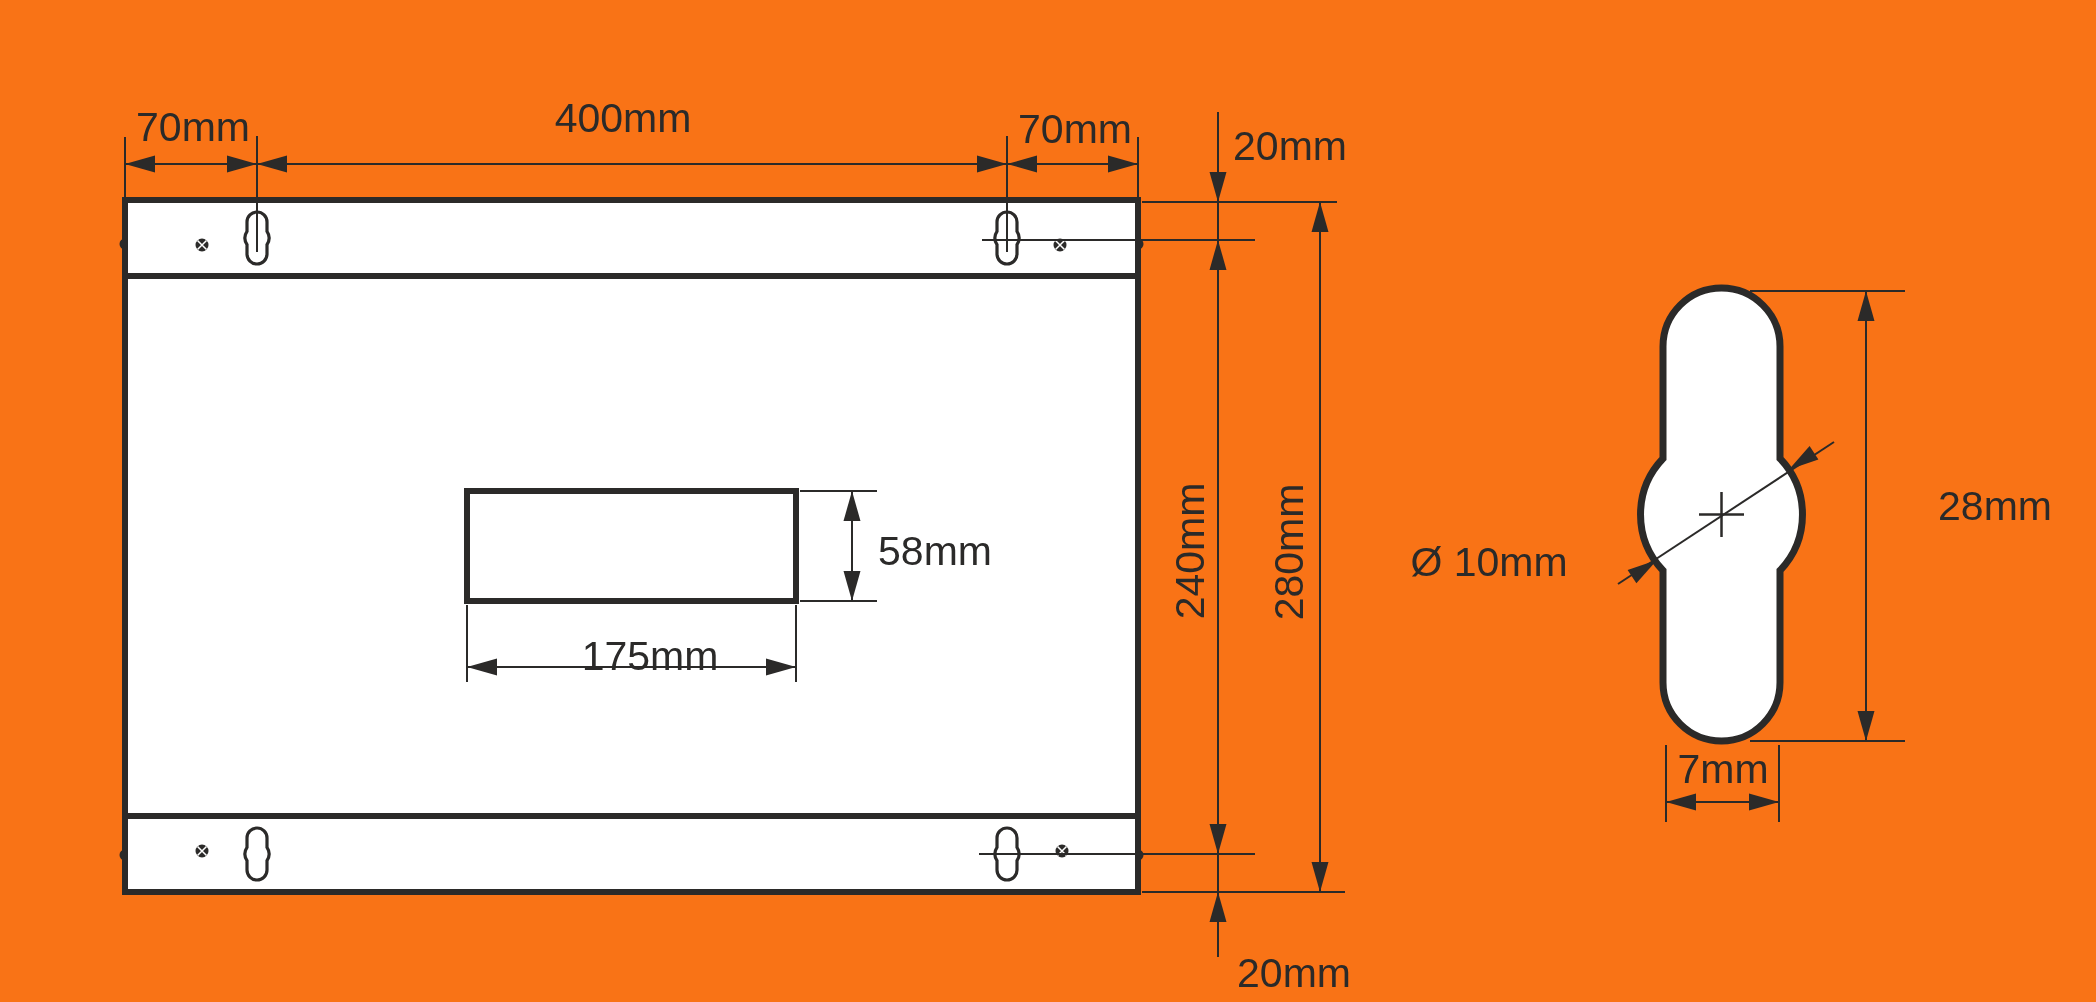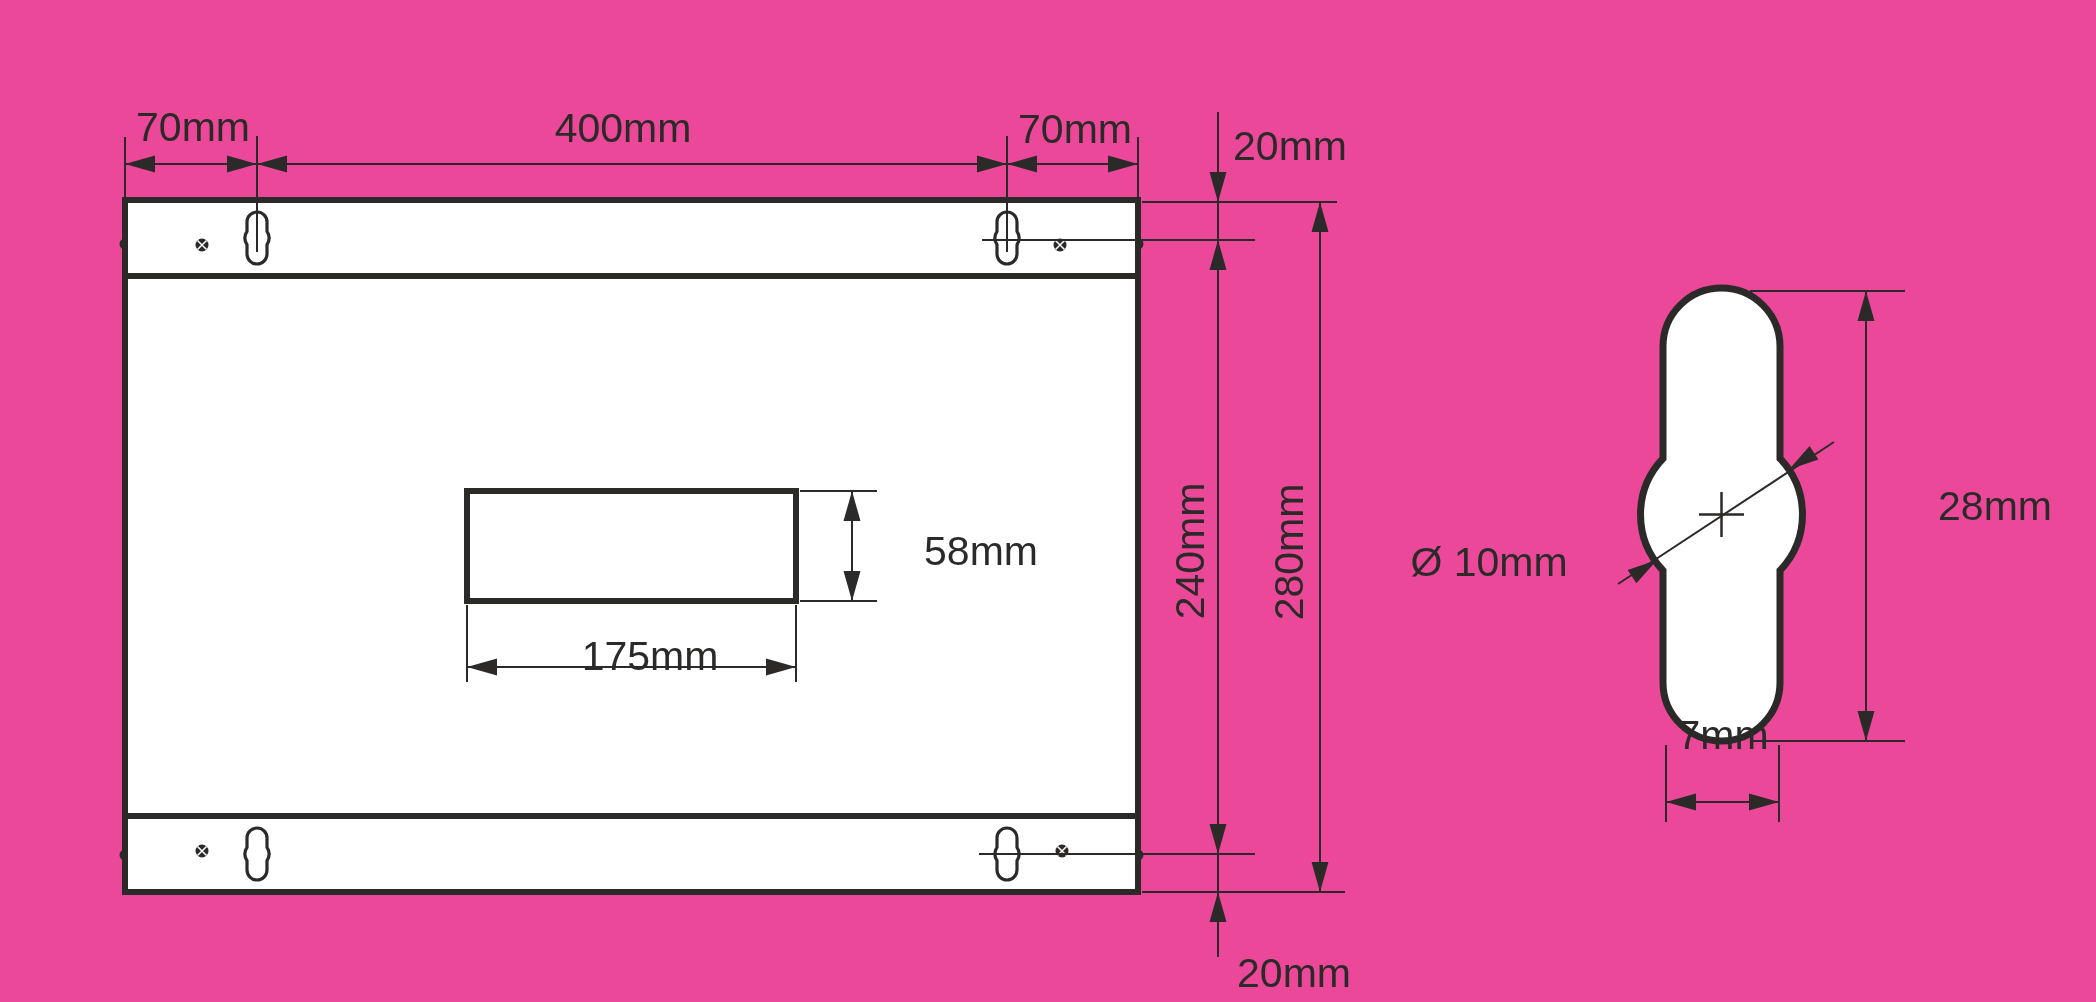--- a/index.html
+++ b/index.html
@@ -5,21 +5,21 @@
   html, body {
     margin: 0;
     padding: 0;
     background: #ffffff;
     font-family: "Liberation Sans", sans-serif;
   }
   .canvas {
     position: relative;
     width: 2096px;
     height: 1002px;
-    background: #ec4899;
+    background: #f97316;
     overflow: hidden;
   }
   .canvas svg {
     position: absolute;
     left: 0;
     top: 0;
   }
   .label {
     position: absolute;
     transform: translate(-50%, -50%);
@@ -159,35 +159,35 @@
         <polygon points="1666,802 1696,793.5 1696,810.5"></polygon>
         <polygon points="1779,802 1749,793.5 1749,810.5"></polygon>
         <polygon points="1657,560 1636.4,583.3 1627.6,569.9"></polygon>
         <polygon points="1789,469.5 1818.4,459.5 1809.6,446.1"></polygon>
       </g>
     </g>
   </svg>
 
   <div class="label" style="left:193px; top:127px">70mm</div>
 
-  <div class="label" style="left:623px; top:128px">400mm</div>
+  <div class="label" style="left:623px; top:118px">400mm</div>
 
   <div class="label" style="left:1075px; top:129px">70mm</div>
 
   <div class="label" style="left:1290px; top:146px">20mm</div>
 
   <div class="label vertical" style="left:1190px; top:551px">240mm</div>
 
   <div class="label vertical" style="left:1289px; top:552px">280mm</div>
 
-  <div class="label" style="left:981px; top:551px">58mm</div>
+  <div class="label" style="left:935px; top:551px">58mm</div>
 
   <div class="label" style="left:650px; top:656px">175mm</div>
 
   <div class="label" style="left:1294px; top:973px">20mm</div>
 
   <div class="label" style="left:1489px; top:562px">Ø 10mm</div>
 
   <div class="label" style="left:1995px; top:506px">28mm</div>
 
-  <div class="label" style="left:1723px; top:735px">7mm</div>
+  <div class="label" style="left:1723px; top:769px">7mm</div>
 
 </div>
 
 </body></html>

